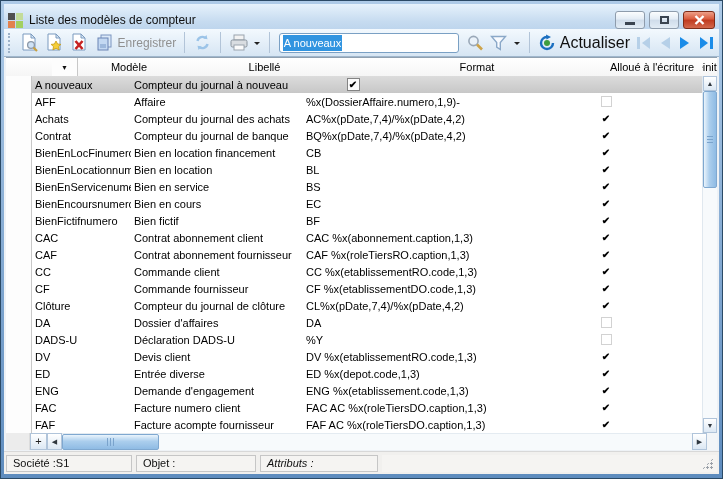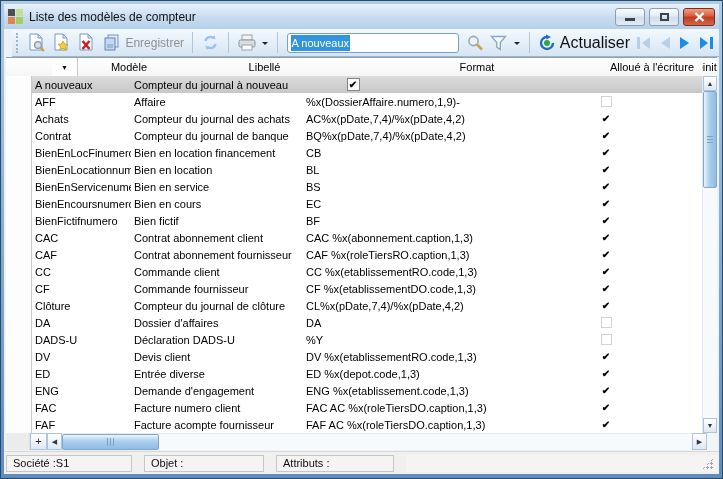--- a/index.html
+++ b/index.html
@@ -4,34 +4,34 @@
 <style>
   html,body{margin:0;padding:0;background:#9aa8b8;}
   *{box-sizing:border-box;font-family:"Liberation Sans",sans-serif;}
   .window{position:relative;width:723px;height:479px;background:linear-gradient(180deg,#aecbe8,#5e8cbe);
           border:1px solid #2b4a66;overflow:hidden;}
   .inner{position:absolute;left:3px;top:3px;right:3px;bottom:6px;background:#eef2f6;}
 
   
   .titlebar{position:absolute;left:0;top:0;right:0;height:25px;
             background:linear-gradient(180deg,#e6f2fc,#c6dbf0 55%,#b6d0ea);
-            display:flex;align-items:center;padding:9px 4px;}
+            display:flex;align-items:center;padding:16px 4px;}
   .app-icon{width:15px;height:15px;display:grid;grid-template-columns:7px 7px;grid-template-rows:7px 7px;gap:1px;margin-right:6px;}
   .app-icon i{display:block;}
   .q1{background:#4f4f4f;} .q2{background:#c3dc9a;} .q3{background:#e2824e;} .q4{background:#a2d060;}
   .title{font-size:12px;color:#101010;flex:1;white-space:nowrap;}
   .winbtns{display:flex;gap:4px;}
   .wbtn{width:30px;height:18px;border:1px solid #8e9cac;border-radius:3px;display:flex;align-items:center;justify-content:center;
         background:linear-gradient(180deg,#fbfdfe,#e3ecf5 45%,#cfdcea 50%,#e2ecf5);cursor:default;}
   .wbtn.close{width:32px;border-color:#7e2c18;background:linear-gradient(180deg,#eda089,#d95a3c 45%,#bf3a1e 50%,#d3684c);}
   .g-min{width:10px;height:3px;background:#3a4450;margin-top:6px;}
   .g-max{width:9px;height:8px;border:2px solid #3a4450;}
 
   
-  .toolbar{position:absolute;left:8px;top:25px;right:0;height:28px;
+  .toolbar{position:absolute;left:0;top:25px;right:0;height:28px;
            background:linear-gradient(180deg,#f3f9fe,#d6e5f3);
            border-bottom:1px solid #9fb6cc;display:flex;align-items:center;padding:0 2px;}
   .grip{width:5px;height:20px;border-left:2px dotted #9db2c8;margin:0 4px 0 2px;}
   .tbtn{background:transparent;border:none;padding:1px 3px;display:flex;align-items:center;gap:4px;height:24px;}
   .sep{width:1px;height:21px;background:#b2c4d8;margin:0 5px;}
   .save-label{font-size:12px;color:#909090;}
   .act-label{font-size:16px;color:#101010;}
   .dd{width:0;height:0;border:3.5px solid transparent;border-top-color:#222;margin:4px 1px 0 1px;}
   .searchbox{width:212px;height:20px;background:#fff;border:1px solid #7aa0c4;border-radius:3px;
              display:flex;align-items:center;padding:0 3px;margin:0 4px;}
@@ -74,24 +74,24 @@
   .hbtn{width:15px;height:100%;}
   .htrack{flex:1;position:relative;background:#f7fafc;border-top:1px solid #e4ebf1;}
   .hthumb{position:absolute;left:0;top:0;height:100%;width:97px;border:1px solid #7fa8d0;border-radius:2px;
           background:linear-gradient(180deg,#eaf4fc,#abceed 45%,#8fbbe4);}
   .hthumb:after{content:"";position:absolute;top:3px;bottom:3px;left:44px;width:8px;
           background:repeating-linear-gradient(90deg,#7aa3cc 0 1px,transparent 1px 3px);}
   .hcorner{width:10px;background:#f2f5f8;}
 
   
   .statusbar{position:absolute;left:0;right:0;top:447px;height:23px;background:#f1f0ee;border-top:1px solid #d8d8d8;
-             display:flex;align-items:center;padding:0 2px;gap:12px;}
+             display:flex;align-items:center;padding:0 2px;gap:4px;}
   .spanel{height:17px;border:1px solid #c6c6c6;background:#f5f4f2;font-size:11px;color:#101010;
           display:flex;align-items:center;padding-left:6px;}
-  .sp1{width:126px;} .sp2{width:120px;} .sp3{width:118px;} .sp4{flex:1;position:relative;border-color:transparent;}
+  .sp1{width:126px;} .sp2{width:120px;} .sp3{width:118px;font-style:italic;} .sp4{flex:1;position:relative;border-color:transparent;}
   .rgrip{position:absolute;right:2px;bottom:1px;width:12px;height:12px;
          background:radial-gradient(circle at 1.5px 1.5px,#9aa0a8 1.2px,transparent 1.4px);
          background-size:4px 4px;clip-path:polygon(100% 0,100% 100%,0 100%);}
 </style>
 </head>
 <body>
 
 <div class="window">
  <div class="inner">
 

